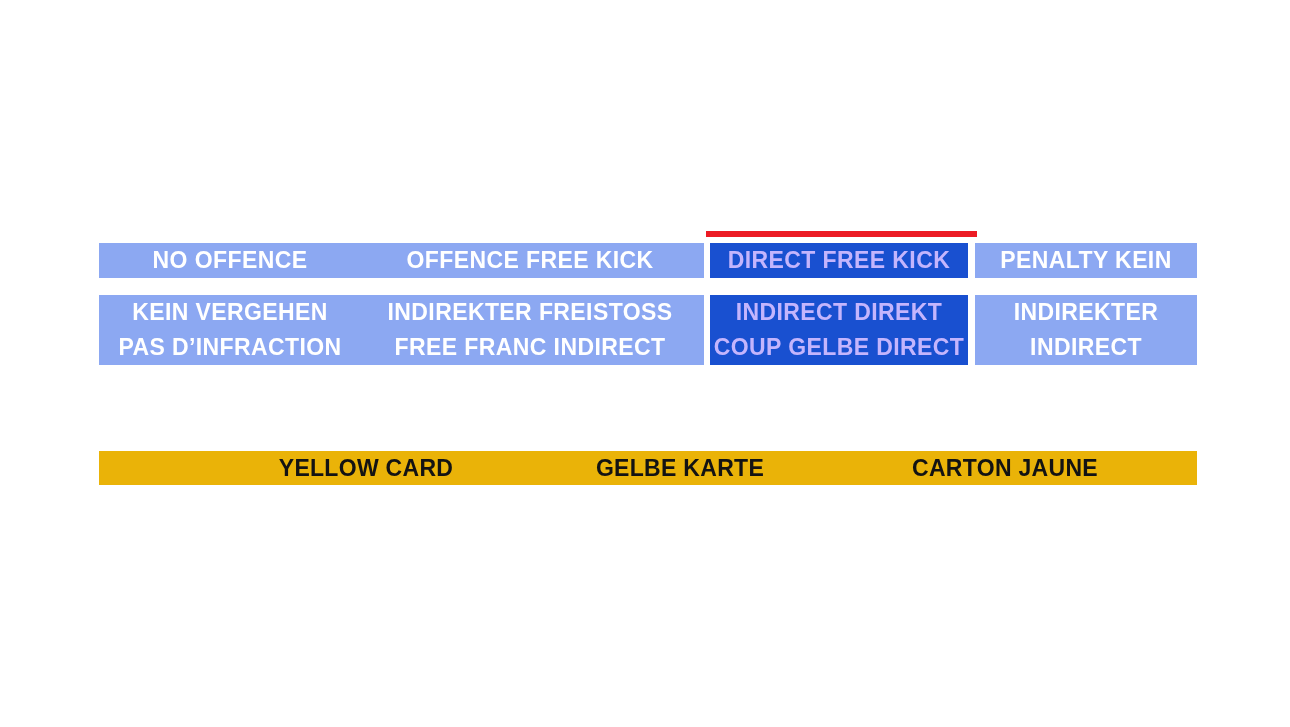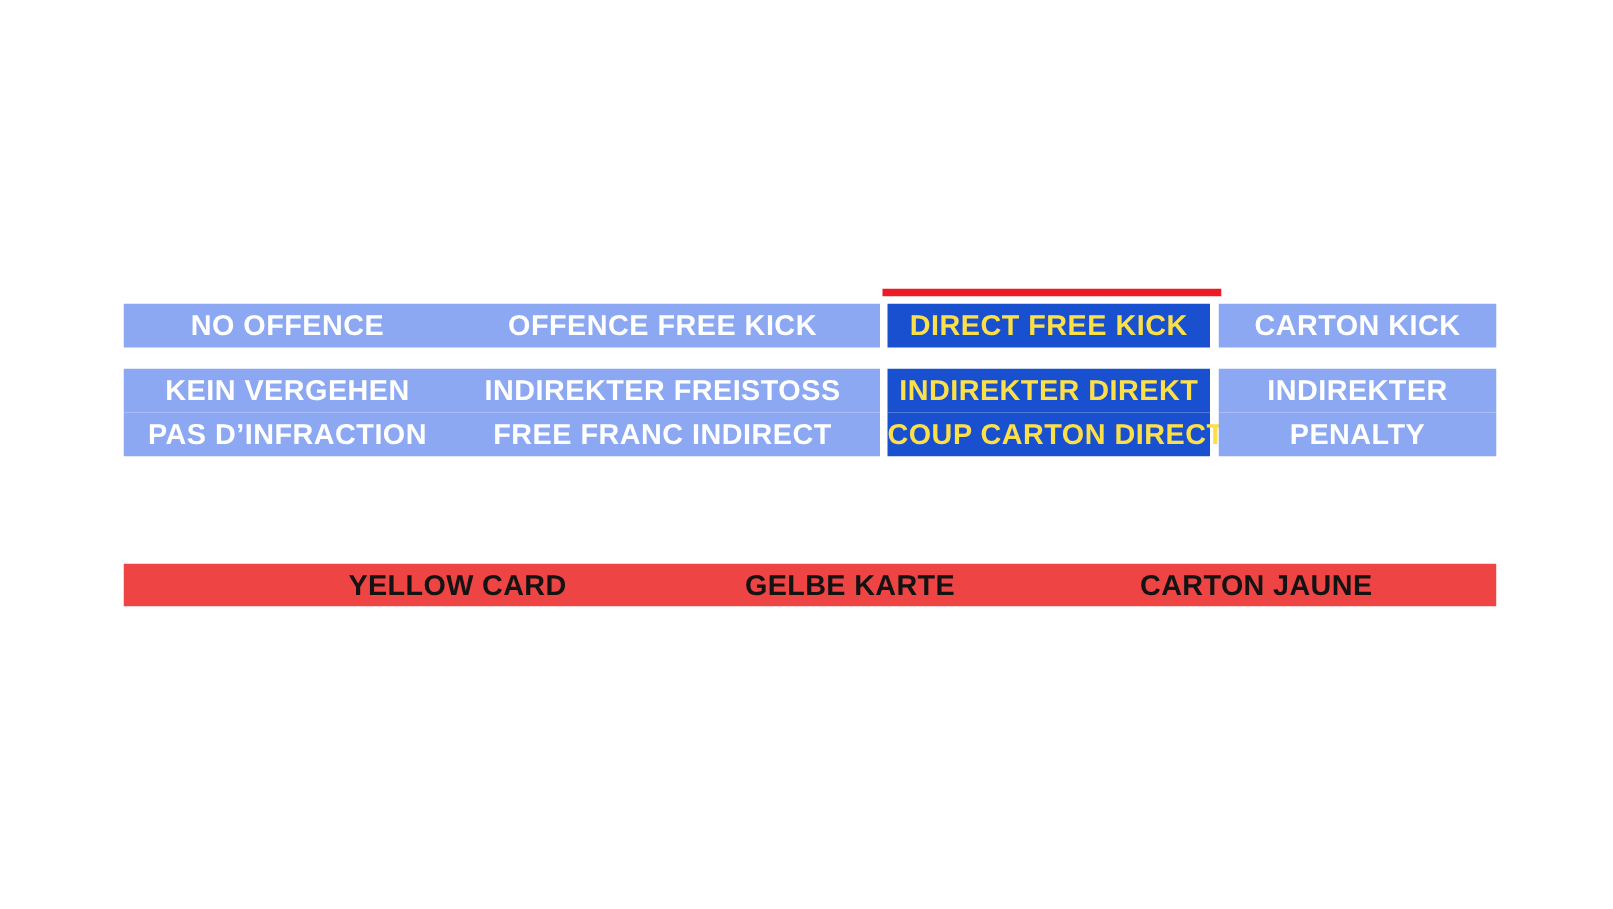--- a/index.html
+++ b/index.html
@@ -37,25 +37,25 @@
     white-space:nowrap;
     line-height:35px;
     font-size:23px;
     letter-spacing:0.4px;
     color:#FFFFFF;
     cursor:pointer;
   }
   .opt-c1{left:131px;}
   .opt-c2{left:431px;}
   .seg-dark .opt, .seg-c .opt{left:50%;width:100%;text-align:center;}
-  .seg-dark .opt{color:#fde047;}
+  .seg-dark .opt{color:#c4b5fd;}
   .card-bar{
     position:absolute;
     left:99px;top:451px;width:1098px;height:34px;
-    background:#ef4444;
+    background:#eab308;
     cursor:pointer;
   }
   .card-label{
     position:absolute;top:0;
     transform:translateX(-50%);
     white-space:nowrap;
     line-height:34px;
     font-size:23px;
     letter-spacing:0.3px;
     color:#131313;
@@ -73,47 +73,47 @@
 
   <div class="row row-en">
     <div class="seg seg-a">
       <span class="opt opt-c1">NO OFFENCE</span>
       <span class="opt opt-c2">OFFENCE FREE KICK</span>
     </div>
     <div class="seg seg-dark">
       <span class="opt">DIRECT FREE KICK</span>
     </div>
     <div class="seg seg-c">
-      <span class="opt">CARTON KICK</span>
+      <span class="opt">PENALTY KEIN</span>
     </div>
   </div>
 
   <div class="row row-de">
     <div class="seg seg-a">
       <span class="opt opt-c2">INDIREKTER FREISTOSS</span>
       <span class="opt opt-c1">KEIN VERGEHEN</span>
     </div>
     <div class="seg seg-dark">
-      <span class="opt">INDIREKTER DIREKT</span>
+      <span class="opt">INDIRECT DIREKT</span>
     </div>
     <div class="seg seg-c">
       <span class="opt">INDIREKTER</span>
     </div>
   </div>
 
   <div class="row row-fr">
     <div class="seg seg-a">
       <span class="opt opt-c1">PAS D’INFRACTION</span>
       <span class="opt opt-c2">FREE FRANC INDIRECT</span>
     </div>
     <div class="seg seg-dark">
-      <span class="opt">COUP CARTON DIRECT</span>
+      <span class="opt">COUP GELBE DIRECT</span>
     </div>
     <div class="seg seg-c">
-      <span class="opt">PENALTY</span>
+      <span class="opt">INDIRECT</span>
     </div>
   </div>
 
   <div class="card-bar">
     <span class="card-label card-l1">YELLOW CARD</span>
     <span class="card-label card-l3">CARTON JAUNE</span>
     <span class="card-label card-l2">GELBE KARTE</span>
   </div>
 
 </div>

